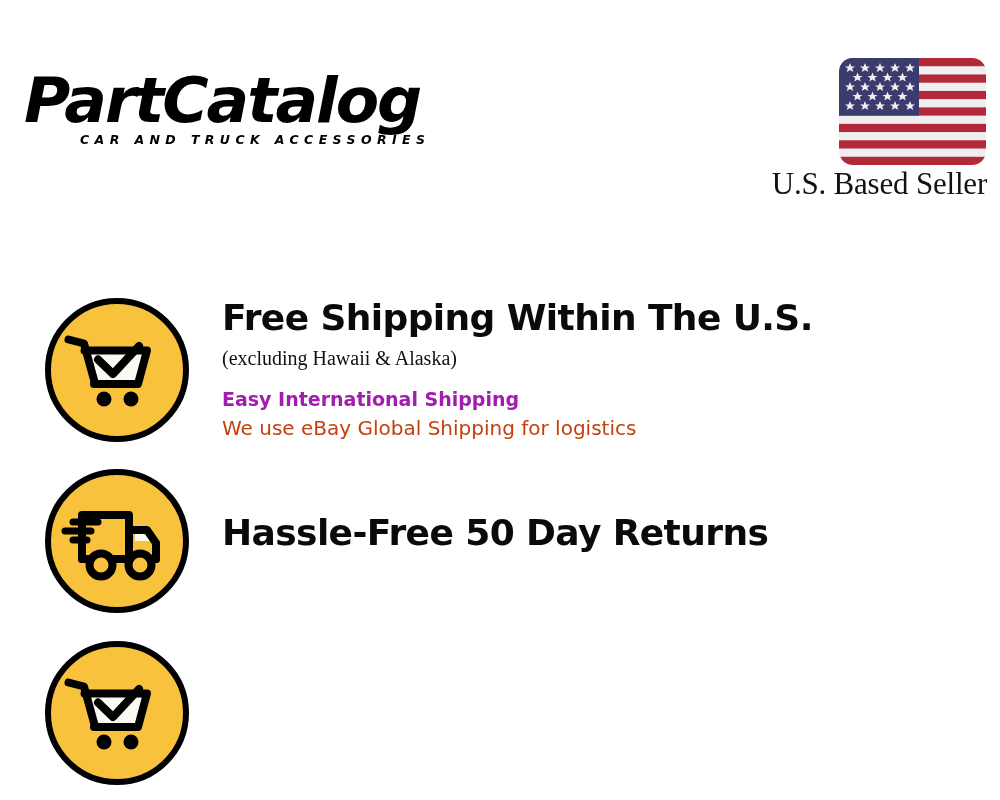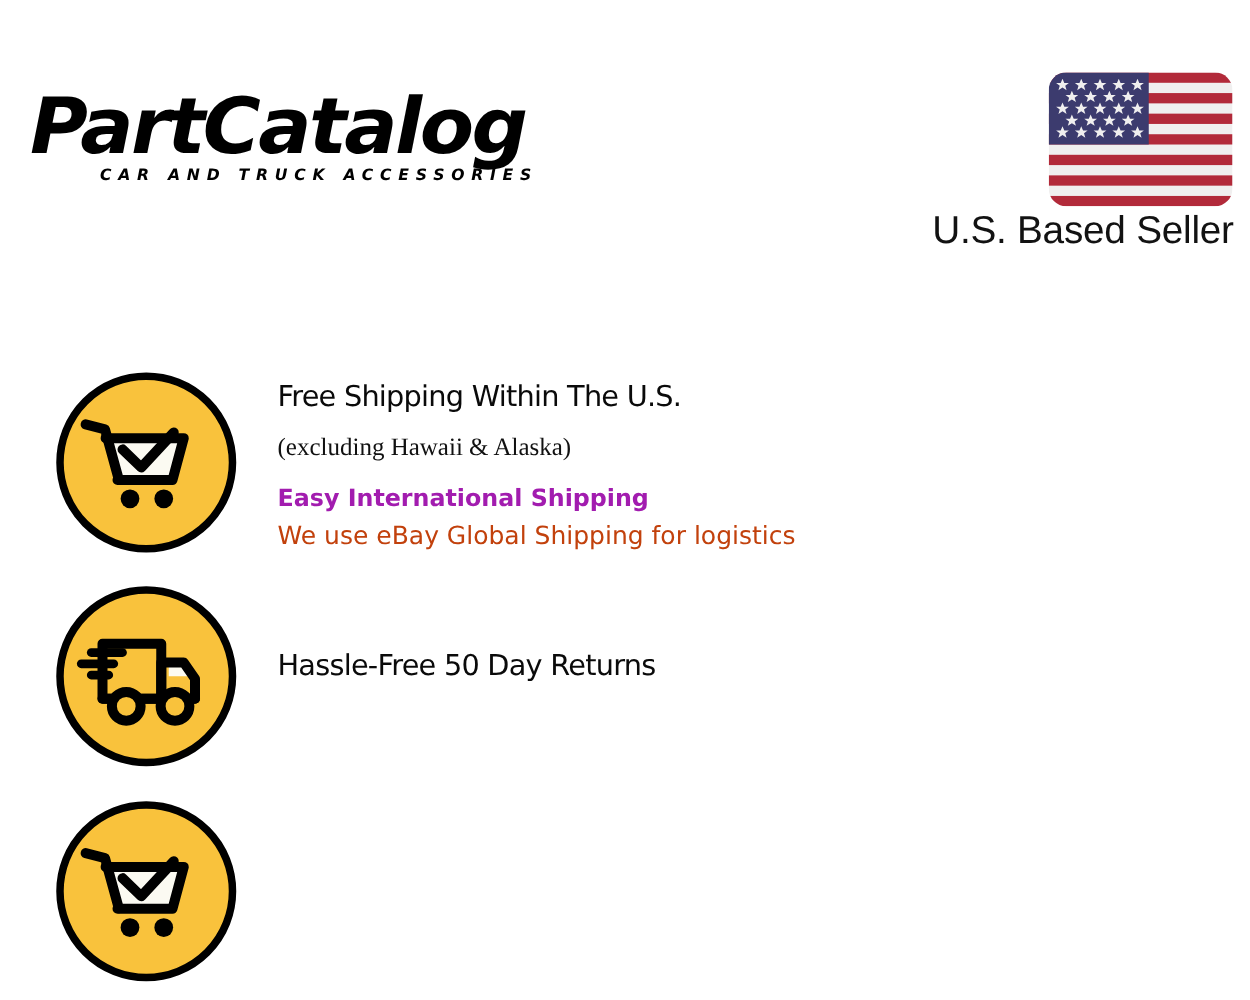--- a/index.html
+++ b/index.html
@@ -62,21 +62,21 @@
     height: 107px;
   }
   .flag-svg { display: block; width: 147px; height: 107px; }
 
   .seller-label {
     position: absolute;
     left: 725px;
     top: 118px;
     width: 262px;
     text-align: right;
-    font-family: Liberation Sans, sans-serif;
+    font-family: Liberation Serif, serif;
     font-size: 31px;
     font-weight: normal;
     color: #121212;
     letter-spacing: -0.2px;
     white-space: nowrap;
   }
 
   
   .features {
     position: absolute;
@@ -103,22 +103,22 @@
     flex: 0 0 148px;
   }
   .badge-svg { display: block; width: 148px; height: 148px; }
 
   .feature-text {
     margin-left: 31px;
     padding-top: 0px;
   }
   .feature-title {
     font-family: "DejaVu Sans", sans-serif;
-    font-weight: normal;
-    font-size: 23px;
+    font-weight: bold;
+    font-size: 36px;
     line-height: 44px;
     color: #0a0a0a;
     letter-spacing: -0.6px;
     white-space: nowrap;
   }
   .feature-sub {
     font-family: Liberation Serif, serif;
     font-size: 20px;
     line-height: 30px;
     color: #111111;

